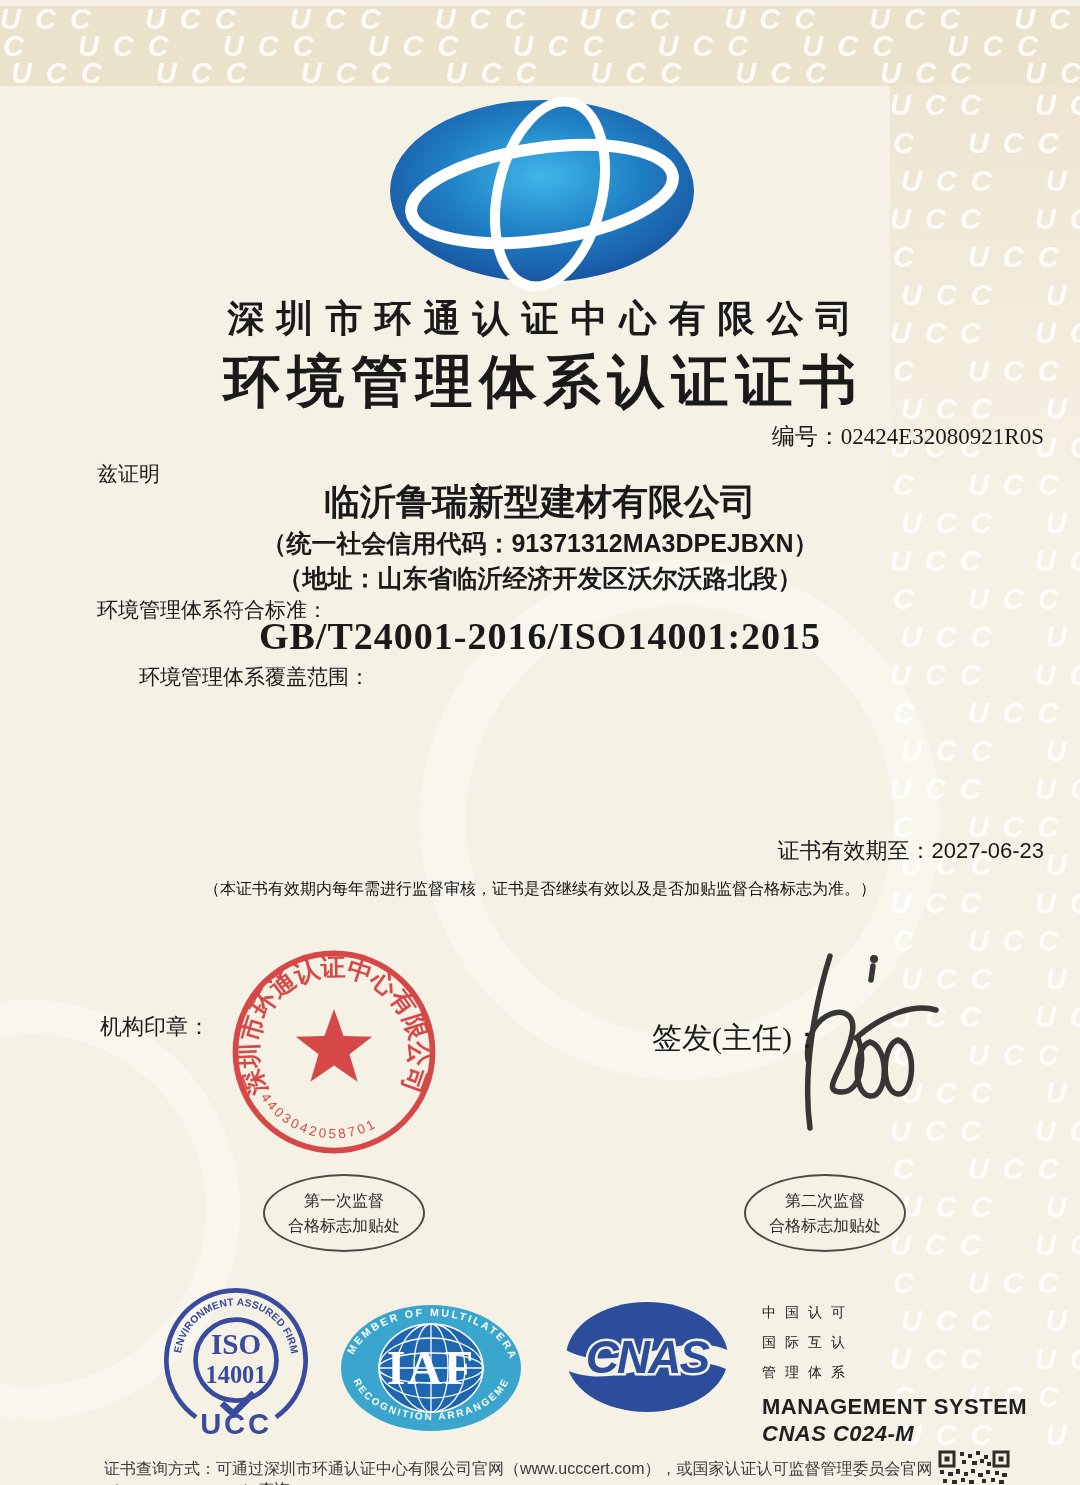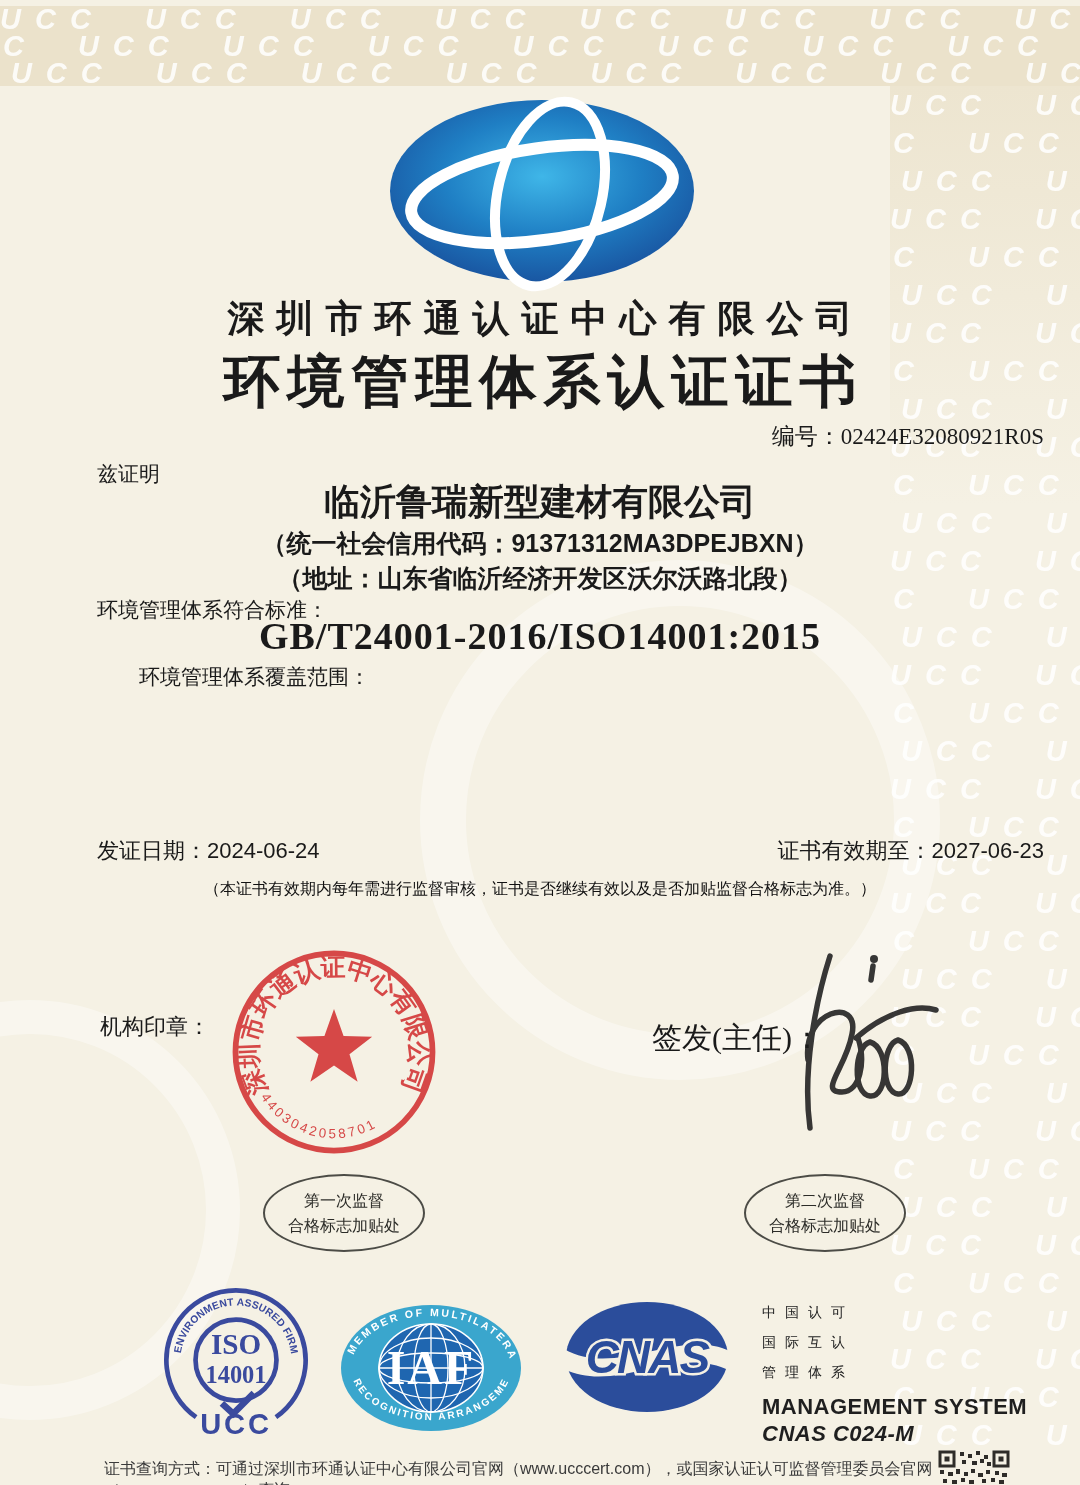--- a/index.html
+++ b/index.html
@@ -142,21 +142,20 @@
     <div class="abs lbl" style="top:452px;margin-top:8px;">兹证明</div>
     <div class="abs center company">临沂鲁瑞新型建材有限公司</div>
     <div class="abs center sub-line" style="top:527px;">（统一社会信用代码：91371312MA3DPEJBXN）</div>
     <div class="abs center sub-line" style="top:562px;">（地址：山东省临沂经济开发区沃尔沃路北段）</div>
 
     <div class="abs lbl" style="top:596px;">环境管理体系符合标准：</div>
     <div class="abs center standard">GB/T24001-2016/ISO14001:2015</div>
 
     <div class="abs lbl" style="top:663px;margin-left:42px;">环境管理体系覆盖范围：</div>
 
-    <div class="abs date-line" style="left:97px;"><span>发证日期：</span><span>2024-06-24</span></div>
     <div class="abs date-line" style="right:36px;"><span>证书有效期至：</span><span>2027-06-23</span></div>
     <div class="abs center note">（本证书有效期内每年需进行监督审核，证书是否继续有效以及是否加贴监督合格标志为准。）</div>
 
     <div class="abs seal-label">机构印章：</div>
     <svg id="seal" class="abs" width="220" height="220" viewBox="0 0 230 230">
       <defs>
         <path id="sealArc" d="M45.7,155 A80,80 0 1 1 184.3,155" fill="none"></path>
         <path id="sealDigits" d="M30.4,145.8 A90,90 0 0 0 199.6,145.8" fill="none"></path>
       </defs>
       <circle cx="115" cy="115" r="103" fill="none" stroke="#d43c3c" stroke-width="6"></circle>

